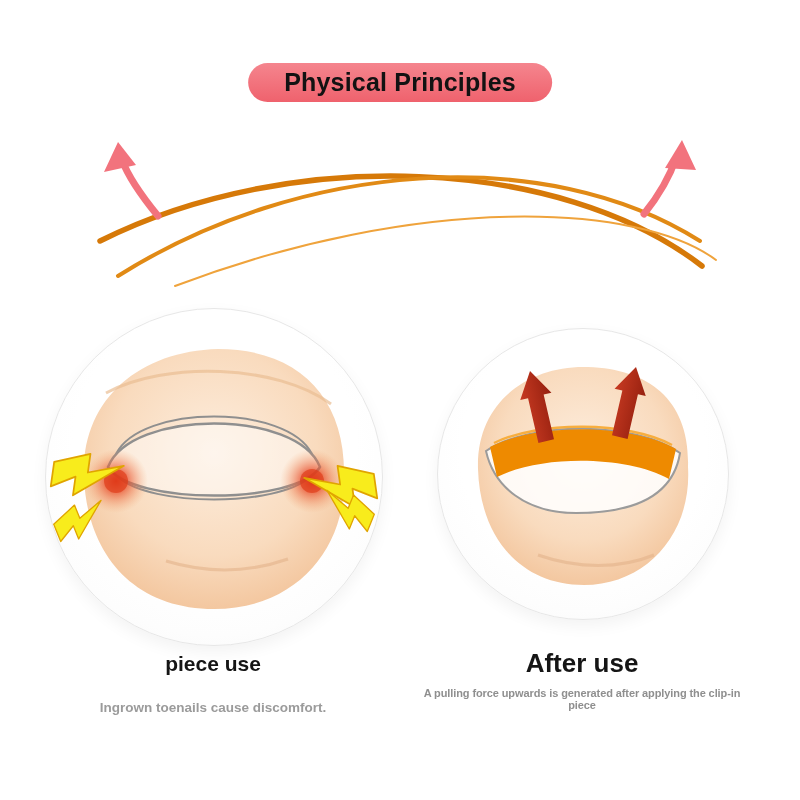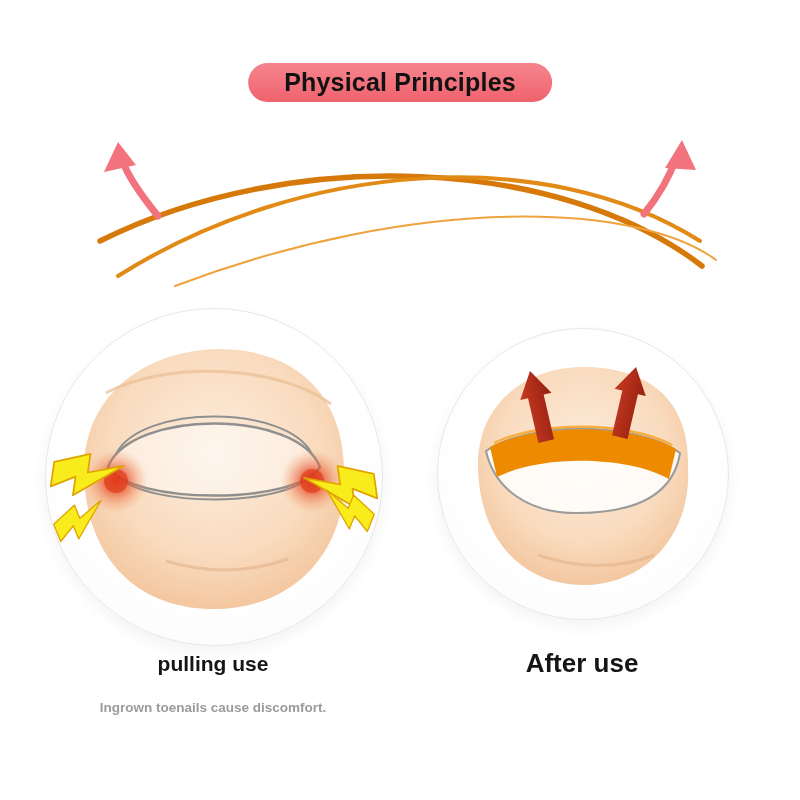--- a/index.html
+++ b/index.html
@@ -140,21 +140,22 @@
       </g>
 
       <g fill="url(#redArrow)">
         <use href="#arrowUp" transform="translate(92,42) rotate(-13)"></use>
         <use href="#arrowUp" transform="translate(198,38) rotate(13)"></use>
       </g>
     </svg>
   </div>
 
   <div class="label-block label-before">
-    <div class="cap-title">pulling use</div>
+    <div class="cap-title">piece use</div>
     <div class="cap-sub">Ingrown toenails cause discomfort.</div>
   </div>
 
   <div class="label-block label-after">
     <div class="cap-title">After use</div>
+    <div class="cap-sub">A pulling force upwards is generated after applying the clip-in piece</div>
   </div>
 
 </div>
 
 </body></html>

